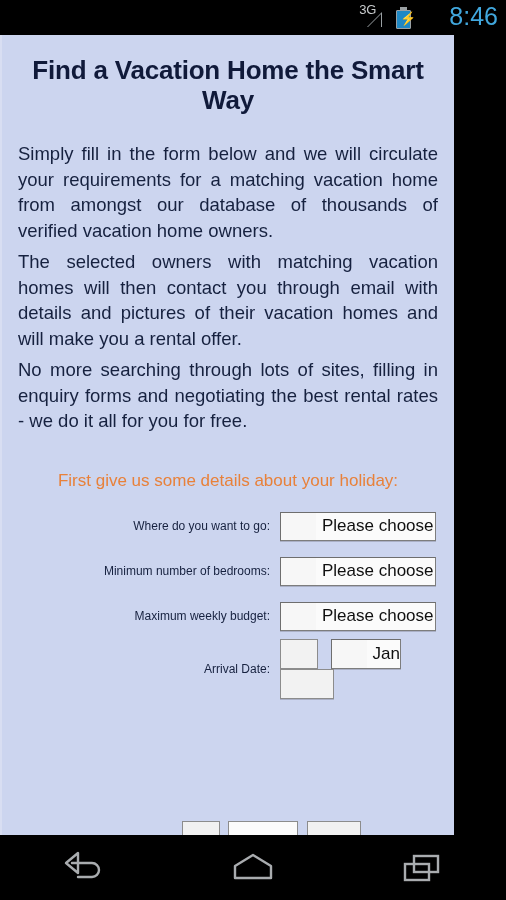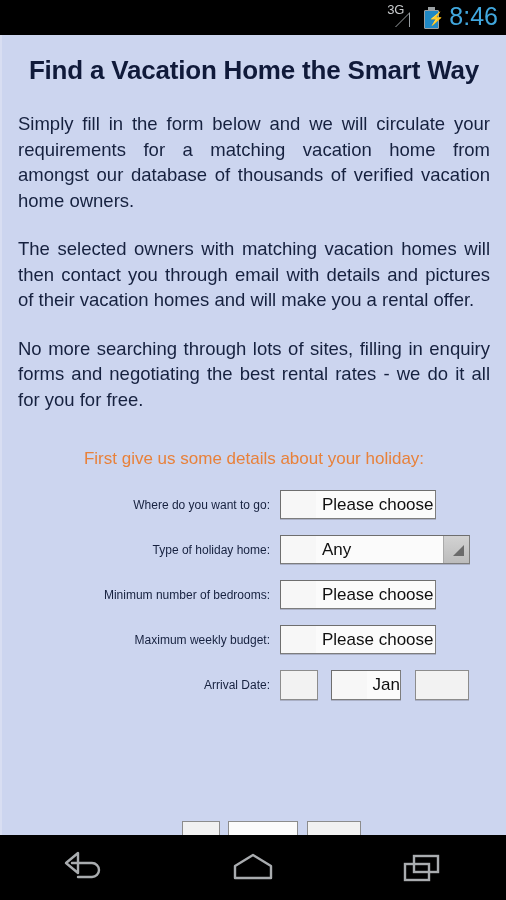--- a/index.html
+++ b/index.html
@@ -92,27 +92,28 @@
     color: #ffffff;
     font-weight: bold;
   }
   #clock {
     font-size: 25px;
     line-height: 25px;
     color: #41a7dd;
     font-family: "Liberation Sans", sans-serif;
     letter-spacing: 0px;
     padding-bottom: 2px;
+    margin-left: 28px;
   }
 
   
   #webview {
     position: absolute;
     top: 35px; left: 0;
-    width: 506px;
+    width: 454px;
     height: 800px;
     background: #ccd5ef;
     overflow: hidden;
     border-left: 2px solid #d8def2;
   }
   #page {
     padding: 0 16px;
     color: #121c3d;
   }
 
@@ -124,21 +125,21 @@
     color: #101a3a;
     padding-top: 20px;
     letter-spacing: -0.2px;
   }
 
   .para {
     text-align: justify;
     font-size: 18.5px;
     line-height: 25.5px;
     color: #16213f;
-    margin-top: 23px;
+    margin-top: 6px;
   }
   .para:first-of-type { margin-top: 26px; }
 
   #form-heading {
     text-align: center;
     color: #e8813a;
     font-size: 17px;
     line-height: 22px;
     margin-top: 36px;
     margin-bottom: 4px;
@@ -310,29 +311,20 @@
             <td class="lbl-cell">Where do you want to go:</td>
             <td class="ctl-cell">
               <span class="sel sel-w-please">
                 <span class="sel-text">Please choose</span>
                 <span class="sel-btn"></span>
               </span>
             </td>
           </tr>
 
 
-          <tr>
-            <td class="lbl-cell">Type of holiday home:</td>
-            <td class="ctl-cell">
-              <span class="sel sel-w-any">
-                <span class="sel-text">Any</span>
-                <span class="sel-btn"></span>
-              </span>
-            </td>
-          </tr>
 
           <tr>
             <td class="lbl-cell">Minimum number of bedrooms:</td>
             <td class="ctl-cell">
               <span class="sel sel-w-please">
                 <span class="sel-text">Please choose</span>
                 <span class="sel-btn"></span>
               </span>
             </td>
           </tr>

